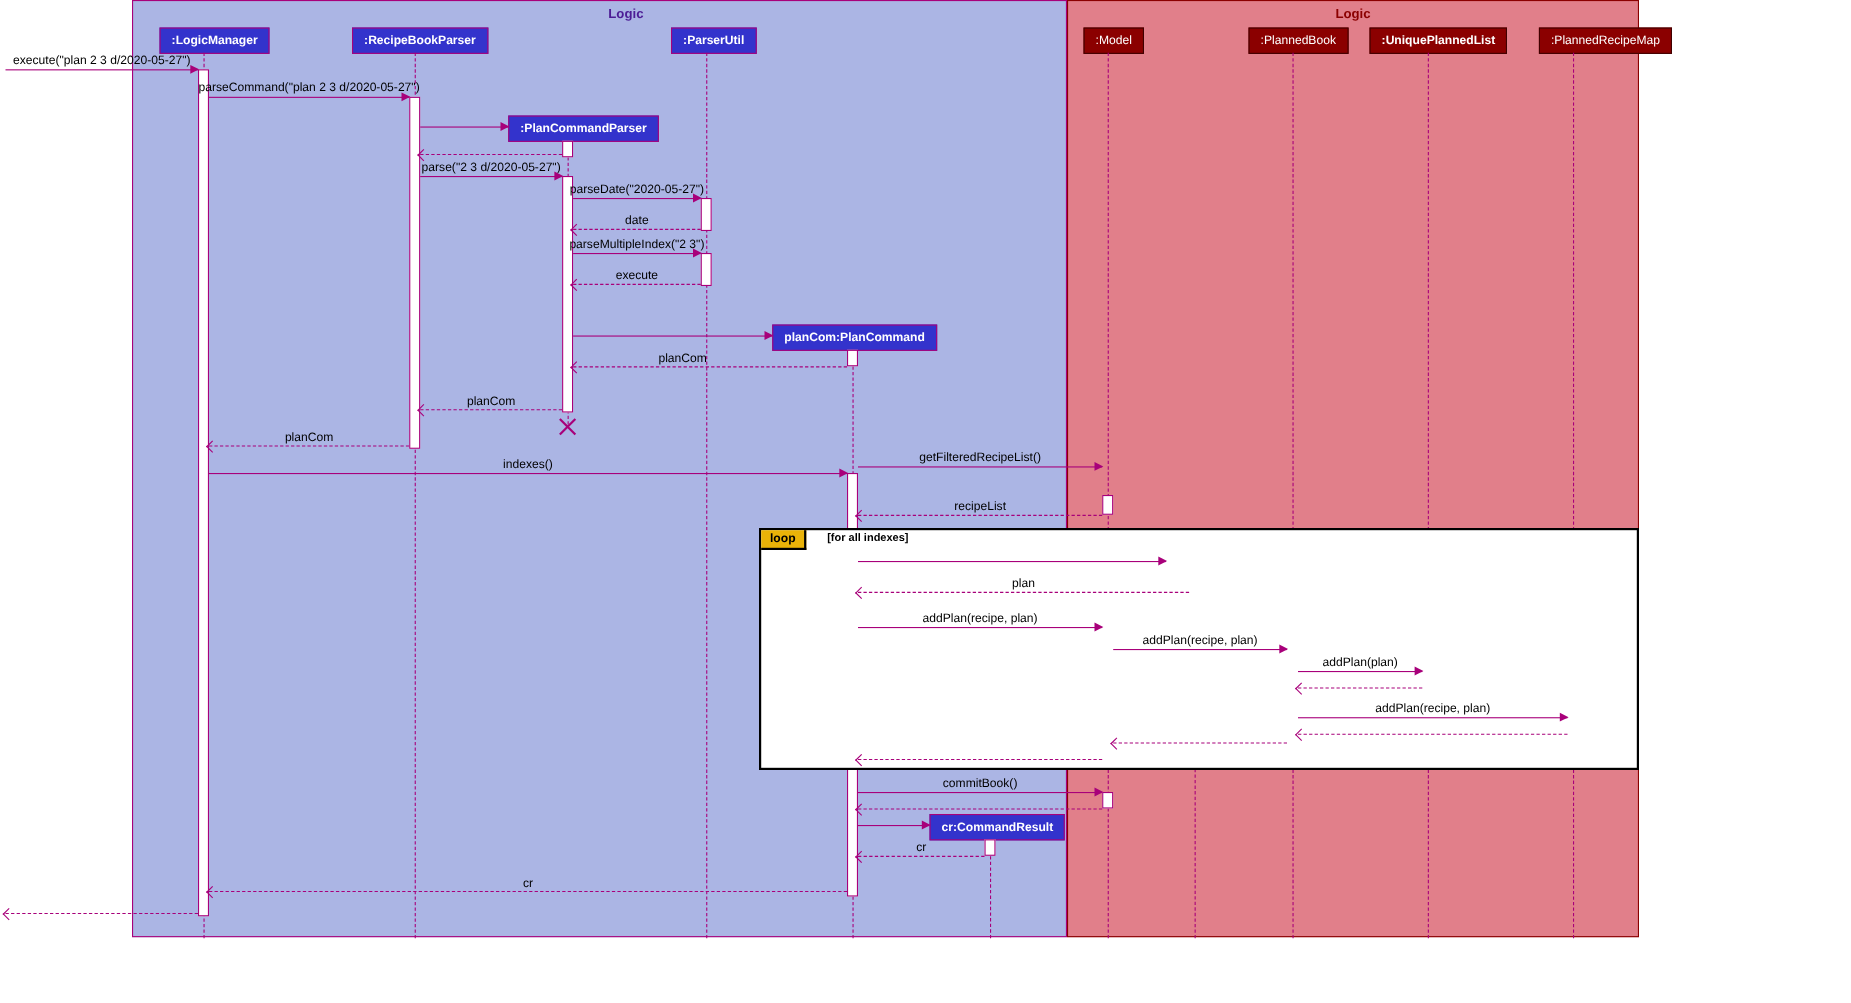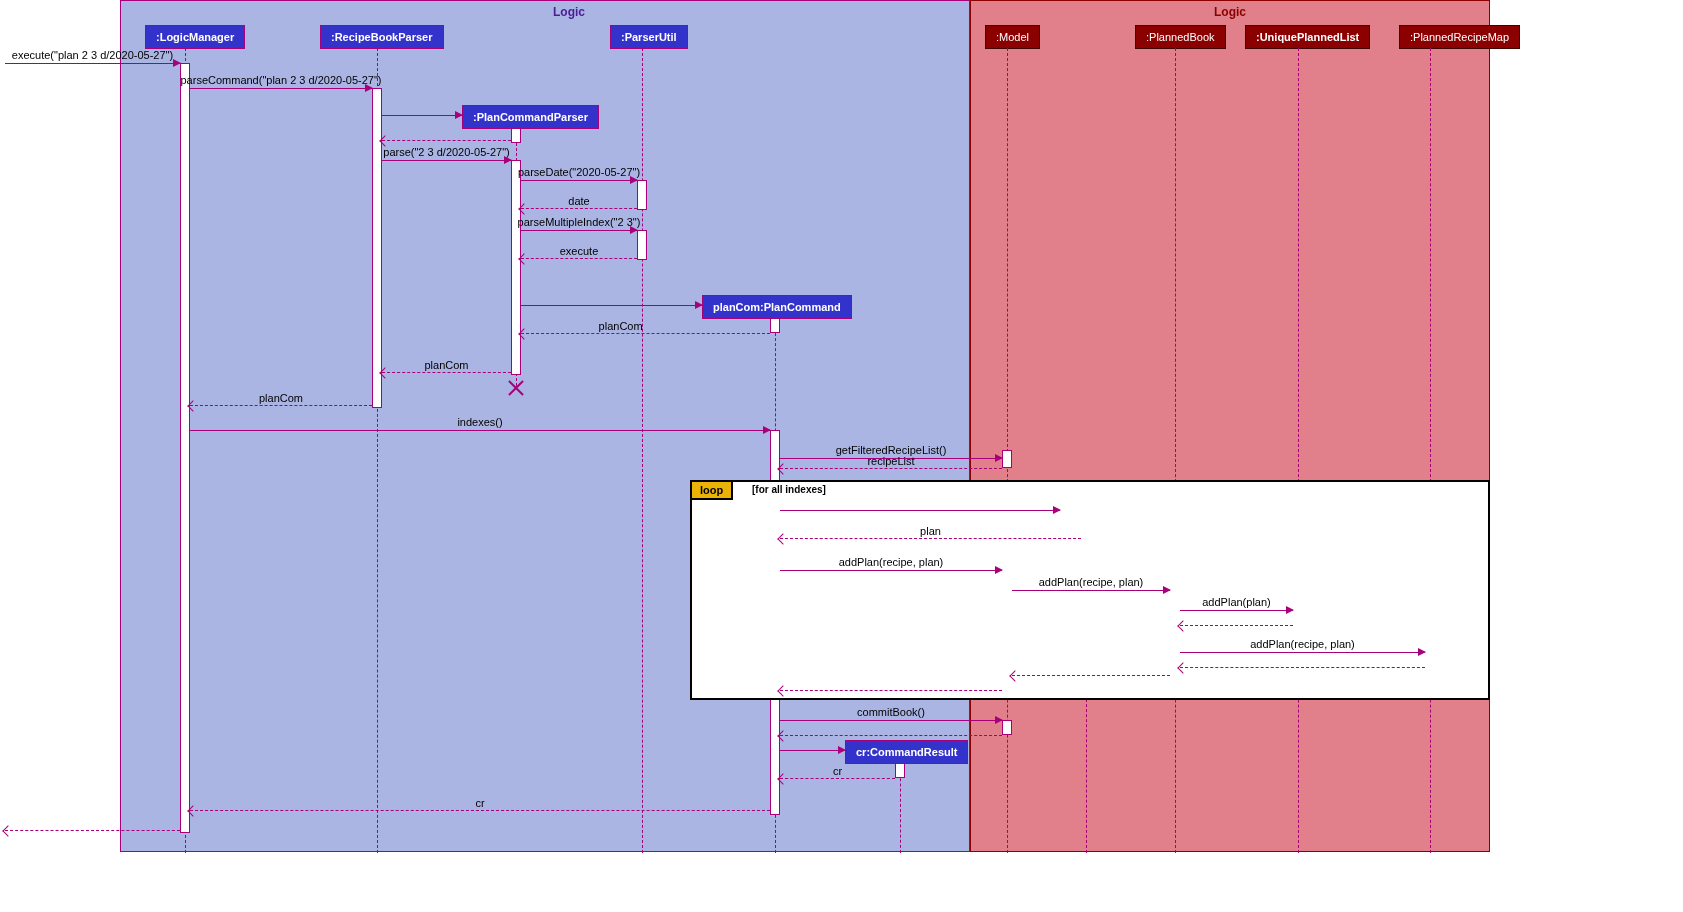--- a/index.html
+++ b/index.html
@@ -244,21 +244,21 @@
 <div class="msg dashed" style="left:190px; top:405px; width:182px;">
   <span class="msg-label" style="left:50%;">planCom</span>
   <span class="arrow-l-open"></span>
 </div>
 
 <div class="msg" style="left:190px; top:430px; width:580px;">
   <span class="msg-label" style="left:50%;">indexes()</span>
   <span class="arrow-r"></span>
 </div>
 
-<div class="msg" style="left:780px; top:458px; width:222px;">
+<div class="msg" style="left:780px; top:424px; width:222px;">
   <span class="msg-label" style="left:50%;">getFilteredRecipeList()</span>
   <span class="arrow-r"></span>
 </div>
 <div class="msg dashed" style="left:780px; top:468px; width:222px;">
   <span class="msg-label" style="left:50%;">recipeList</span>
   <span class="arrow-l-open"></span>
 </div>
 
 <div class="loop-box" style="left:690px; top:480px; width:800px; height:220px;">
   <div class="loop-tag">loop</div>

